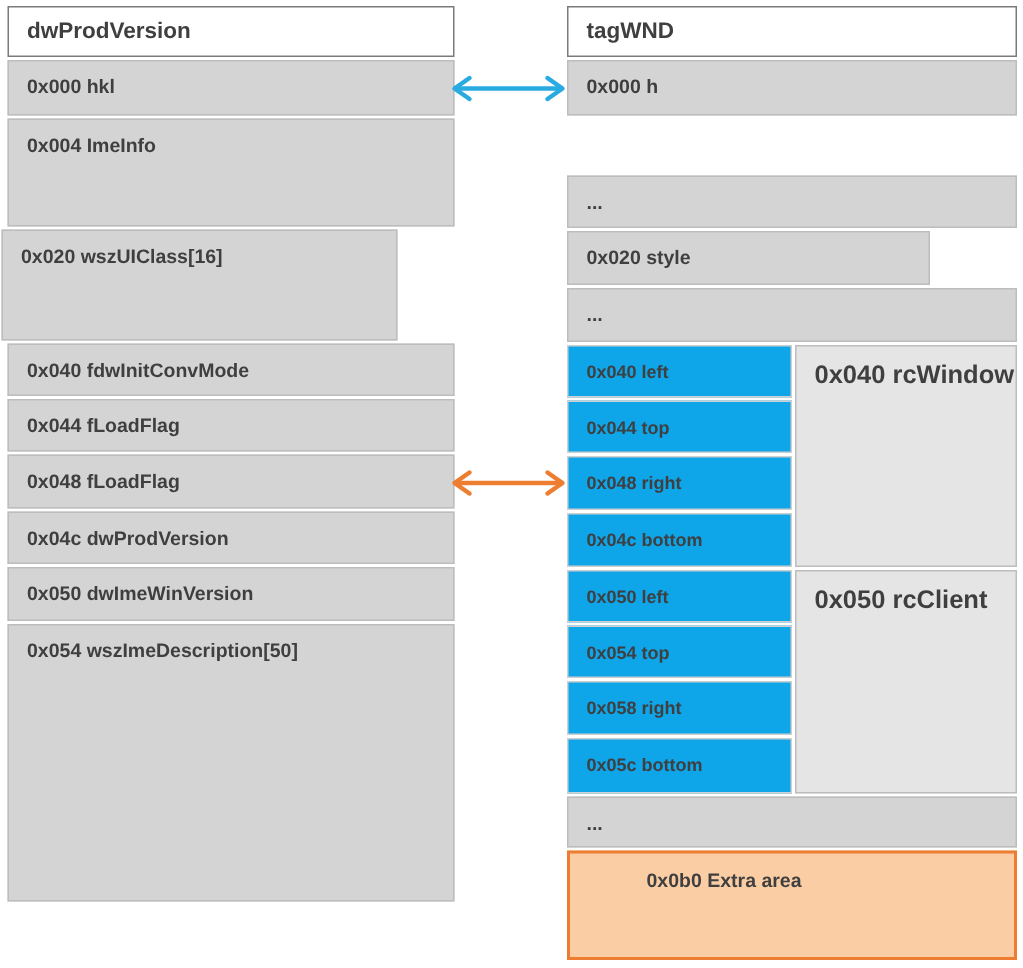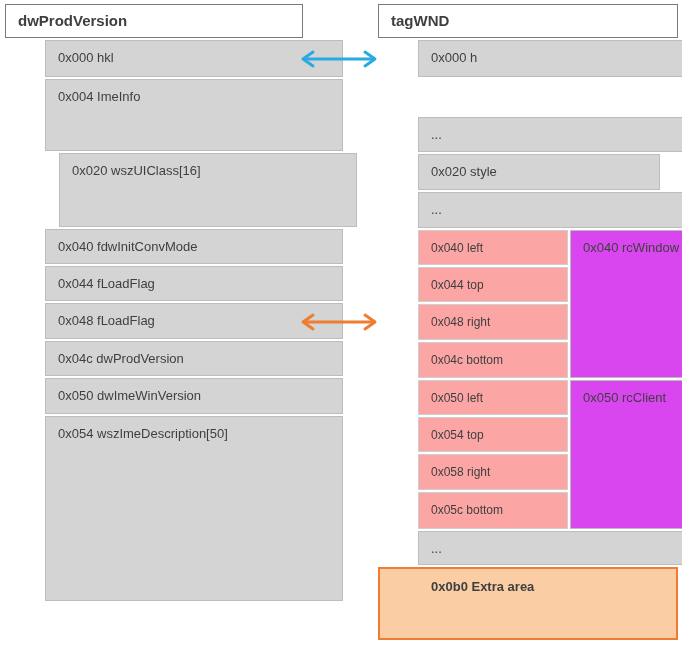--- a/index.html
+++ b/index.html
@@ -17,35 +17,34 @@
     border:1px solid #7a7a7a;
     box-sizing:border-box;
     font-size:15px;font-weight:bold;
     padding:7px 0 0 12px;
   }
   .cell{
     position:absolute;
     background:#d4d4d4;
     border:1px solid #bdbdbd;
     box-sizing:border-box;
-    font-size:13px;font-weight:normal;
+    font-size:13px;font-weight:bold;
     padding:9px 0 0 12px;
     white-space:nowrap;
-    margin-left:40px;
   }
   .subcell{
-    background:#fca5a5;
+    background:#0ea5e9;
     border:1px solid #cfcfcf;
     font-size:12px;
     padding:10px 0 0 12px;
   }
   .grouplabel{
-    background:#d946ef;
+    background:#e5e5e5;
     border:1px solid #bdbdbd;
-    font-size:13px;
+    font-size:17px;
   }
   .extra{
     position:absolute;
     background:#fbcda4;
     border:2px solid #ed7d31;
     box-sizing:border-box;
     padding-left:40px;
   }
   .extra .lbl{
     font-size:13px;font-weight:bold;
@@ -62,21 +61,21 @@
 </style>
 </head>
 <body>
 
 <div class="canvas">
 
   <div class="hdr" style="left:5px;top:4px;width:298px;height:34px">dwProdVersion</div>
 
   <div class="cell" style="left:5px;top:40px;width:298px;height:37px">0x000 hkl</div>
   <div class="cell" style="left:5px;top:79px;width:298px;height:72px">0x004 ImeInfo</div>
-  <div class="cell" style="left:19px;top:153px;width:298px;height:74px">0x020 wszUIClass[16]</div>
+  <div class="cell" style="left:1px;top:153px;width:264px;height:74px">0x020 wszUIClass[16]</div>
   <div class="cell" style="left:5px;top:229px;width:298px;height:35px">0x040 fdwInitConvMode</div>
   <div class="cell" style="left:5px;top:266px;width:298px;height:35px">0x044 fLoadFlag</div>
   <div class="cell" style="left:5px;top:303px;width:298px;height:36px">0x048 fLoadFlag</div>
   <div class="cell" style="left:5px;top:341px;width:298px;height:35px">0x04c dwProdVersion</div>
   <div class="cell" style="left:5px;top:378px;width:298px;height:36px">0x050 dwImeWinVersion</div>
   <div class="cell" style="left:5px;top:416px;width:298px;height:185px">0x054 wszImeDescription[50]</div>
 
   <div class="hdr" style="left:378px;top:4px;width:300px;height:34px">tagWND</div>
 
   <div class="cell" style="left:378px;top:40px;width:300px;height:37px">0x000 h</div>

